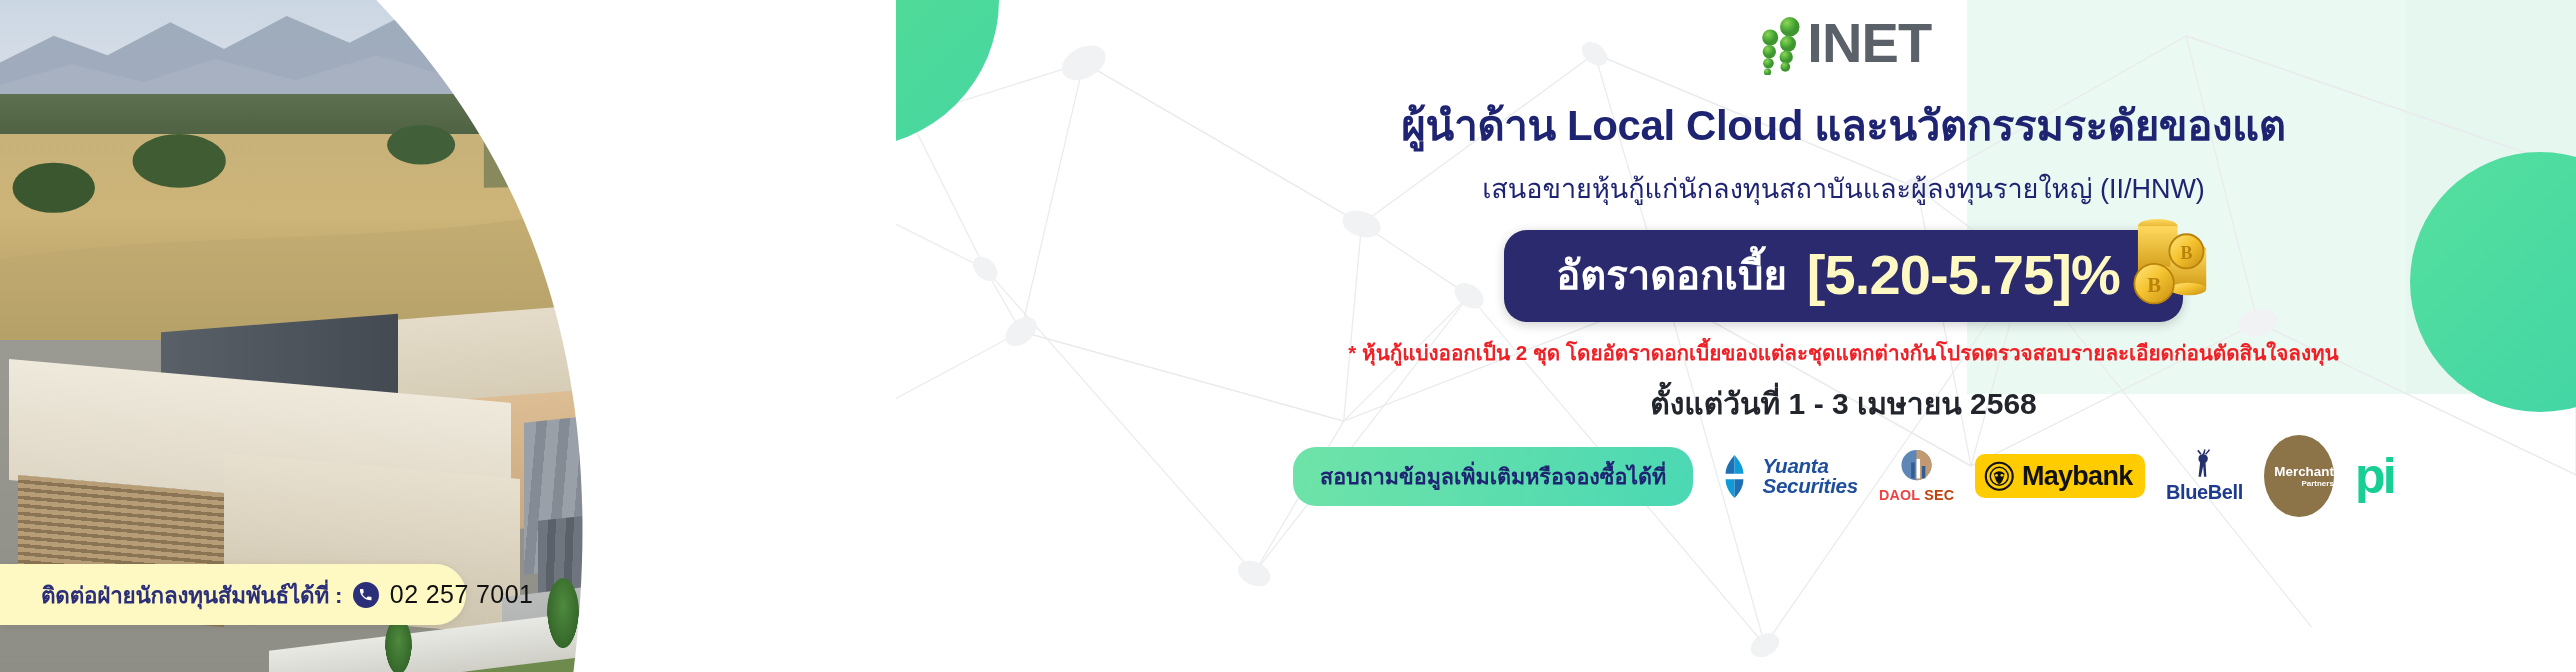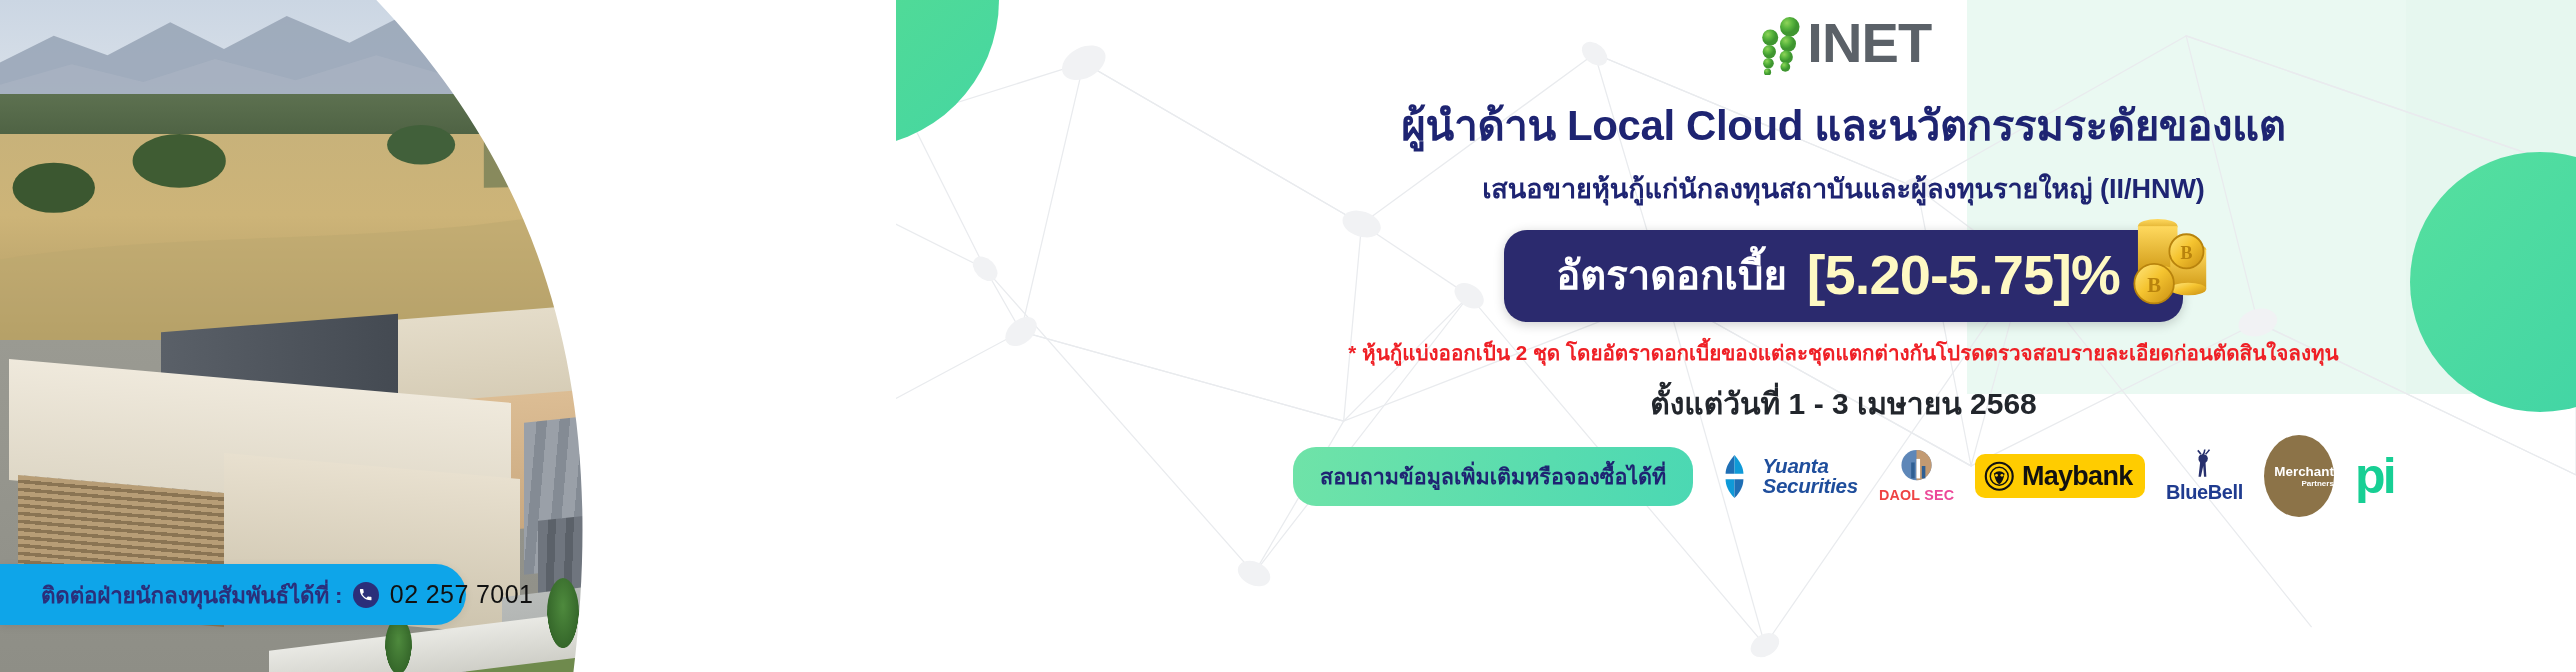--- a/index.html
+++ b/index.html
@@ -118,21 +118,21 @@
   
   .photo-mask {
     position:absolute; left:0; top:0; width:896px; height:672px; z-index:6;
   }
 
   
   .contact-pill {
     position:absolute;
     left:0px; top:564px;
     width:466px; height:61px;
-    background:#0ea5e9;
+    background:#fef9c3;
     border-radius:0 30.5px 30.5px 0;
     z-index:10;
     display:flex; align-items:center;
     padding-left:41px; gap:10.8px;
     box-shadow:0 1.8px 9px rgba(0,0,0,.08);
   }
   .contact-label {
     font-size:22.4px; font-weight:700; color:#2b2f7a; white-space:nowrap;
     letter-spacing:-0.2px;
   }
@@ -162,21 +162,21 @@
     font-family:"Liberation Sans", sans-serif;
   }
 
   .headline {
     margin-top:10.8px;
     font-size:42px; font-weight:700; color:#1e2472;
     white-space:nowrap; letter-spacing:-0.4px;
   }
   .subhead {
     margin-top:9px;
-    font-size:27px; font-weight:700; color:#1e2472;
+    font-size:27px; font-weight:400; color:#1e2472;
     white-space:nowrap;
   }
 
   
   .rate-wrap { position:relative; margin-top:20px; }
   .rate-box {
     background:#2b2a6e;
     border-radius:23px;
     padding:12.5px 63px 14.3px 52px;
     display:flex; align-items:center; gap:20px;
@@ -209,21 +209,21 @@
     padding:12.5px 27px;
     font-size:21.5px; font-weight:600; color:#1e2472;
     white-space:nowrap; cursor:pointer;
     font-family:"Liberation Sans", sans-serif;
   }
   .plogo { display:flex; align-items:center; height:56px; }
 
   .yuanta-txt { font-size:20.6px; font-weight:700; color:#1f4e9c; font-style:italic;
                 line-height:1.0; letter-spacing:-0.3px; }
   .daol-txt { font-size:14.3px; font-weight:700; color:#ef4444; letter-spacing:0.2px; }
-  .daol-sec { color:#ec4899; }
+  .daol-sec { color:#c2410c; }
   .maybank-box { background:#ffcc00; padding:6.3px 12.5px 6.3px 9px; border-radius:10px;
                  display:flex; align-items:center; gap:7.2px; }
   .maybank-txt { font-size:27px; font-weight:700; color:#111; letter-spacing:-0.7px; }
   .bluebell-txt { font-size:20px; font-weight:700; color:#1f3b8f; letter-spacing:-0.4px; }
   .merchant-oval { width:70px; height:82px; border-radius:50%; background:#8c7348;
                    display:flex; flex-direction:column; align-items:flex-end;
                    justify-content:center; color:#fff; }
   .merchant-n { font-size:13.4px; font-weight:700; line-height:1.05; }
   .merchant-s { font-size:8px; font-weight:600; }
   .pi-txt { font-size:50px; font-weight:700; color:#17cf94; letter-spacing:-2.7px;

